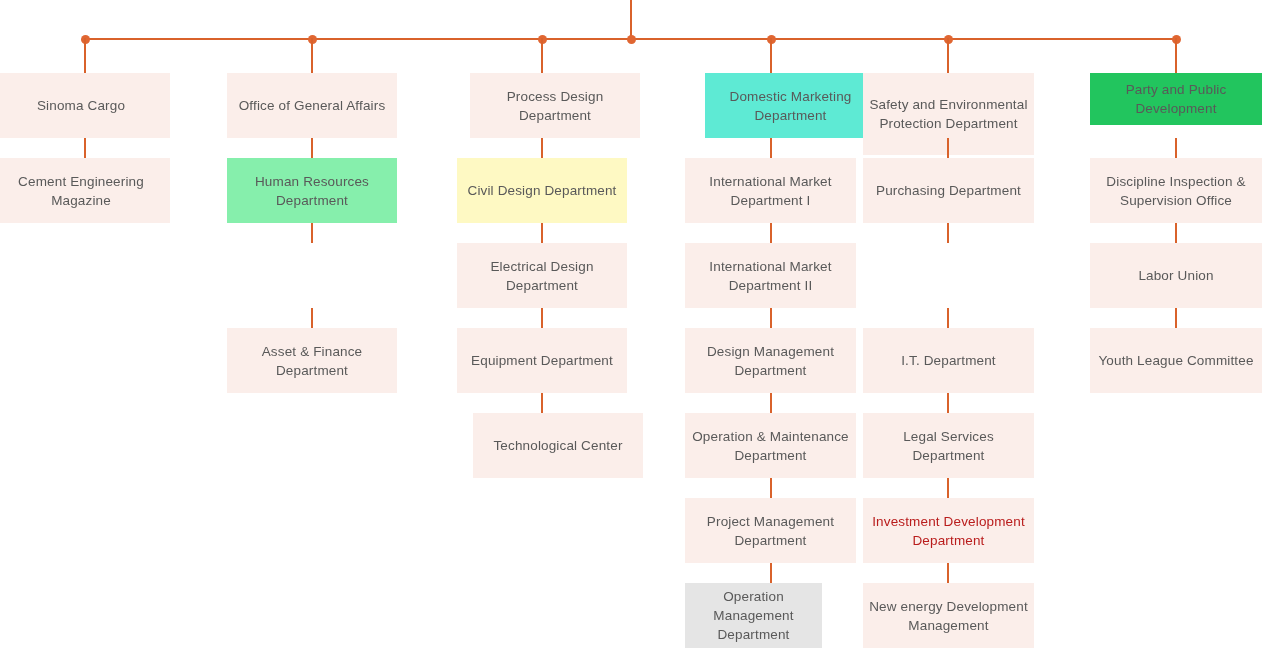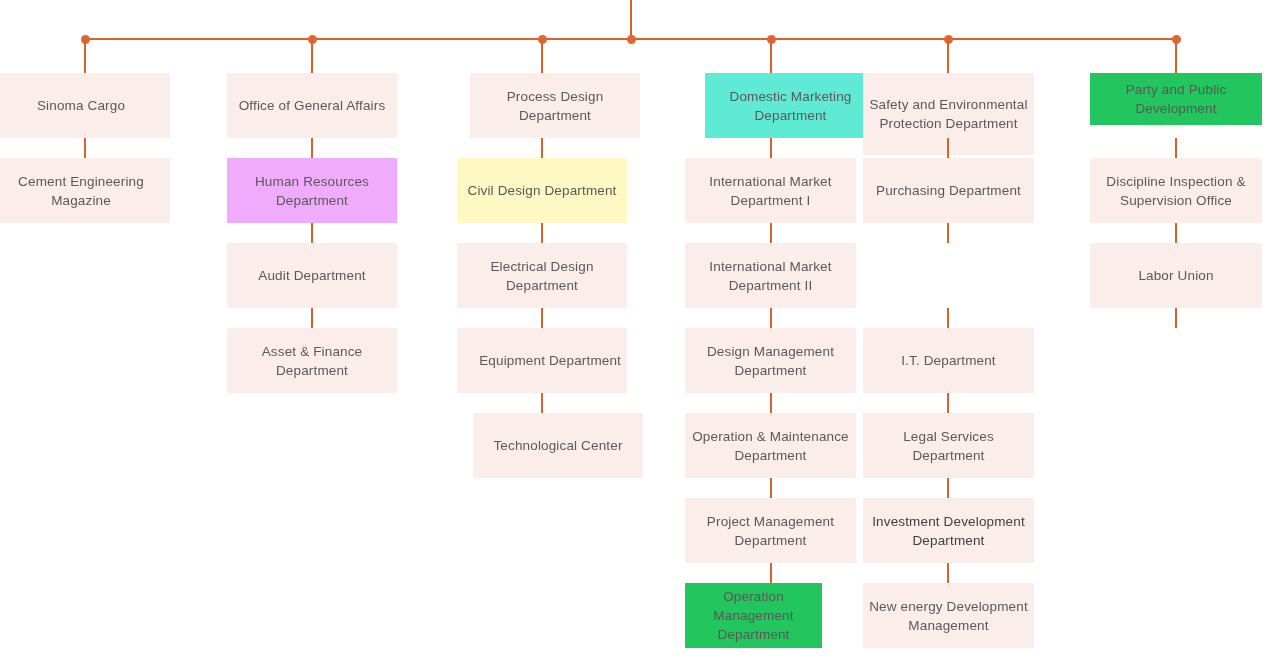--- a/index.html
+++ b/index.html
@@ -109,47 +109,44 @@
         <div class="node" style="top: 120px; left: 0px; width: 178px; height: 65px; background: rgb(251, 238, 234); color: rgb(89, 89, 89);">
           <span>Cement Engineering Magazine</span>
         </div>
       </div>
       <div class="column" style="left: 227px; width: 170px; height: 355px;">
         <div class="drop" style="height: 35px; left: 85px; margin-left: -1px; background: rgb(217, 98, 43);"></div>
         <div class="node" style="top: 35px; left: 0px; width: 170px; height: 65px; background: rgb(251, 238, 234); color: rgb(89, 89, 89);">
           <span>Office of General Affairs</span>
         </div>
         <div class="link" style="top: 100px; height: 20px; left: 85px; margin-left: -1px; background: rgb(217, 98, 43);"></div>
-        <div class="node" style="top: 120px; left: 0px; width: 170px; height: 65px; background: #f0abfc; color: rgb(89, 89, 89);">
+        <div class="node" style="top: 120px; left: 0px; width: 170px; height: 65px; background: #86efac; color: rgb(89, 89, 89);">
           <span>Human Resources Department</span>
         </div>
         <div class="link" style="top: 185px; height: 20px; left: 85px; margin-left: -1px; background: rgb(217, 98, 43);"></div>
-        <div class="node" style="top: 205px; left: 0px; width: 170px; height: 65px; background: rgb(251, 238, 234); color: rgb(89, 89, 89);">
-          <span>Audit Department</span>
-        </div>
         <div class="link" style="top: 270px; height: 20px; left: 85px; margin-left: -1px; background: rgb(217, 98, 43);"></div>
         <div class="node" style="top: 290px; left: 0px; width: 170px; height: 65px; background: rgb(251, 238, 234); color: rgb(89, 89, 89);">
           <span>Asset &amp; Finance Department</span>
         </div>
       </div>
       <div class="column" style="left: 457px; width: 170px; height: 440px;">
         <div class="drop" style="height: 35px; left: 85px; margin-left: -1px; background: rgb(217, 98, 43);"></div>
         <div class="node" style="top: 35px; left: 13px; width: 170px; height: 65px; background: rgb(251, 238, 234); color: rgb(89, 89, 89);">
           <span>Process Design Department</span>
         </div>
         <div class="link" style="top: 100px; height: 20px; left: 85px; margin-left: -1px; background: rgb(217, 98, 43);"></div>
         <div class="node" style="top: 120px; left: 0px; width: 170px; height: 65px; background: #fef9c3; color: rgb(89, 89, 89);">
           <span>Civil Design Department</span>
         </div>
         <div class="link" style="top: 185px; height: 20px; left: 85px; margin-left: -1px; background: rgb(217, 98, 43);"></div>
         <div class="node" style="top: 205px; left: 0px; width: 170px; height: 65px; background: rgb(251, 238, 234); color: rgb(89, 89, 89);">
           <span>Electrical Design Department</span>
         </div>
         <div class="link" style="top: 270px; height: 20px; left: 85px; margin-left: -1px; background: rgb(217, 98, 43);"></div>
-        <div class="node" style="top: 290px; left: 0px; width: 170px; height: 65px; background: rgb(251, 238, 234); color: rgb(89, 89, 89); justify-content: flex-end;">
+        <div class="node" style="top: 290px; left: 0px; width: 170px; height: 65px; background: rgb(251, 238, 234); color: rgb(89, 89, 89);">
           <span>Equipment Department</span>
         </div>
         <div class="link" style="top: 355px; height: 20px; left: 85px; margin-left: -1px; background: rgb(217, 98, 43);"></div>
         <div class="node" style="top: 375px; left: 16px; width: 170px; height: 65px; background: rgb(251, 238, 234); color: rgb(89, 89, 89); text-align: right;">
           <span>Technological Center</span>
         </div>
       </div>
       <div class="column" style="left: 685px; width: 171px; height: 610px;">
         <div class="drop" style="height: 35px; left: 86px; margin-left: -1px; background: rgb(217, 98, 43);"></div>
         <div class="node" style="top: 35px; left: 0px; width: 171px; height: 65px; background: #5eead4; color: rgb(89, 89, 89); margin-left: 20px;">
@@ -169,21 +166,21 @@
         </div>
         <div class="link" style="top: 355px; height: 20px; left: 86px; margin-left: -1px; background: rgb(217, 98, 43);"></div>
         <div class="node" style="top: 375px; left: 0px; width: 171px; height: 65px; background: rgb(251, 238, 234); color: rgb(89, 89, 89);">
           <span>Operation &amp; Maintenance Department</span>
         </div>
         <div class="link" style="top: 440px; height: 20px; left: 86px; margin-left: -1px; background: rgb(217, 98, 43);"></div>
         <div class="node" style="top: 460px; left: 0px; width: 171px; height: 65px; background: rgb(251, 238, 234); color: rgb(89, 89, 89);">
           <span>Project Management Department</span>
         </div>
         <div class="link" style="top: 525px; height: 20px; left: 86px; margin-left: -1px; background: rgb(217, 98, 43);"></div>
-        <div class="node" style="top: 545px; left: 0px; width: 137px; height: 65px; background: #22c55e; color: rgb(89, 89, 89);">
+        <div class="node" style="top: 545px; left: 0px; width: 137px; height: 65px; background: #e5e5e5; color: rgb(89, 89, 89);">
           <span>Operation Management Department</span>
         </div>
       </div>
       <div class="column" style="left: 863px; width: 171px; height: 610px;">
         <div class="drop" style="height: 35px; left: 85px; margin-left: -1px; background: rgb(217, 98, 43);"></div>
         <div class="node" style="top: 35px; left: 0px; width: 171px; height: 82px; background: rgb(251, 238, 234); color: rgb(89, 89, 89);">
           <span>Safety and Environmental Protection Department</span>
         </div>
         <div class="link" style="top: 100px; height: 20px; left: 85px; margin-left: -1px; background: rgb(217, 98, 43);"></div>
         <div class="node" style="top: 120px; left: 0px; width: 171px; height: 65px; background: rgb(251, 238, 234); color: rgb(89, 89, 89);">
@@ -192,21 +189,21 @@
         <div class="link" style="top: 185px; height: 20px; left: 85px; margin-left: -1px; background: rgb(217, 98, 43);"></div>
         <div class="link" style="top: 270px; height: 20px; left: 85px; margin-left: -1px; background: rgb(217, 98, 43);"></div>
         <div class="node" style="top: 290px; left: 0px; width: 171px; height: 65px; background: rgb(251, 238, 234); color: rgb(89, 89, 89);">
           <span>I.T. Department</span>
         </div>
         <div class="link" style="top: 355px; height: 20px; left: 85px; margin-left: -1px; background: rgb(217, 98, 43);"></div>
         <div class="node" style="top: 375px; left: 0px; width: 171px; height: 65px; background: rgb(251, 238, 234); color: rgb(89, 89, 89);">
           <span>Legal Services Department</span>
         </div>
         <div class="link" style="top: 440px; height: 20px; left: 85px; margin-left: -1px; background: rgb(217, 98, 43);"></div>
-        <div class="node" style="top: 460px; left: 0px; width: 171px; height: 65px; background: rgb(251, 238, 234); color: #404040;">
+        <div class="node" style="top: 460px; left: 0px; width: 171px; height: 65px; background: rgb(251, 238, 234); color: #b91c1c;">
           <span>Investment Development Department</span>
         </div>
         <div class="link" style="top: 525px; height: 20px; left: 85px; margin-left: -1px; background: rgb(217, 98, 43);"></div>
         <div class="node" style="top: 545px; left: 0px; width: 171px; height: 65px; background: rgb(251, 238, 234); color: rgb(89, 89, 89);">
           <span>New energy Development Management</span>
         </div>
       </div>
       <div class="column" style="left: 1090px; width: 172px; height: 355px;">
         <div class="drop" style="height: 35px; left: 86px; margin-left: -1px; background: rgb(217, 98, 43);"></div>
         <div class="node" style="top: 35px; left: 0px; width: 172px; height: 52px; background: #22c55e; color: rgb(89, 89, 89);">
@@ -214,16 +211,19 @@
         </div>
         <div class="link" style="top: 100px; height: 20px; left: 86px; margin-left: -1px; background: rgb(217, 98, 43);"></div>
         <div class="node" style="top: 120px; left: 0px; width: 172px; height: 65px; background: rgb(251, 238, 234); color: rgb(89, 89, 89);">
           <span>Discipline Inspection &amp; Supervision Office</span>
         </div>
         <div class="link" style="top: 185px; height: 20px; left: 86px; margin-left: -1px; background: rgb(217, 98, 43);"></div>
         <div class="node" style="top: 205px; left: 0px; width: 172px; height: 65px; background: rgb(251, 238, 234); color: rgb(89, 89, 89);">
           <span>Labor Union</span>
         </div>
         <div class="link" style="top: 270px; height: 20px; left: 86px; margin-left: -1px; background: rgb(217, 98, 43);"></div>
+        <div class="node" style="top: 290px; left: 0px; width: 172px; height: 65px; background: rgb(251, 238, 234); color: rgb(89, 89, 89);">
+          <span>Youth League Committee</span>
+        </div>
       </div>
     </div>
 
 </div>
 
 </body></html>

